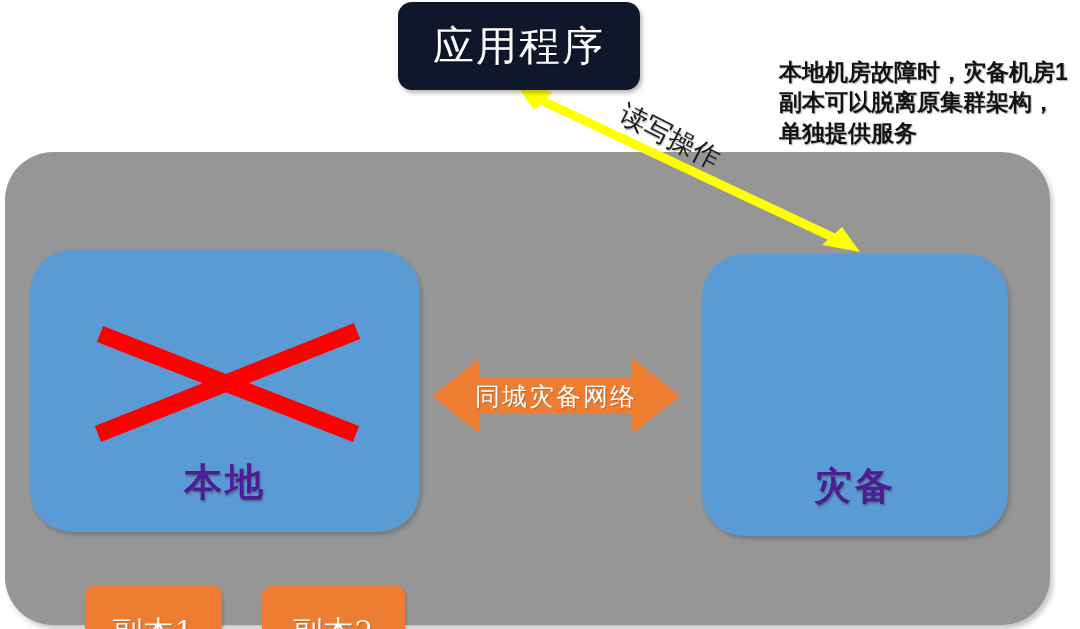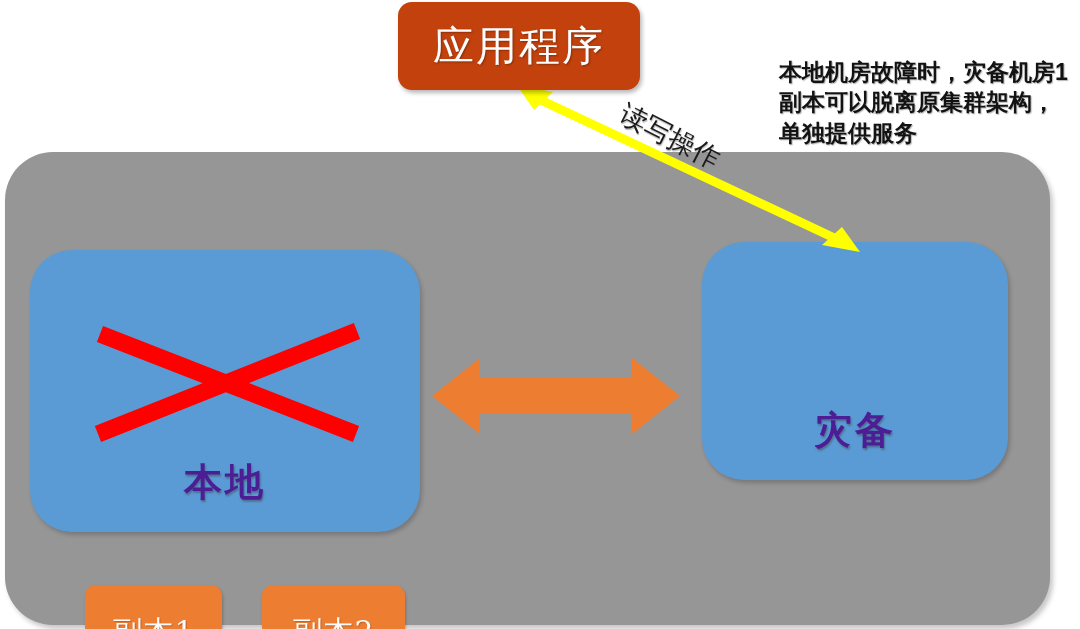--- a/index.html
+++ b/index.html
@@ -7,21 +7,21 @@
     width:1080px;height:629px;
     background:#ffffff;
     font-family:"Liberation Sans","DejaVu Sans",sans-serif;
     overflow:hidden;
   }
   #stage{position:relative;width:1080px;height:629px;}
 
   
   .app-box{
     position:absolute;left:398px;top:2px;width:242px;height:88px;
-    background:#c2410c;
+    background:#0f172a;
     border-radius:14px;
     display:flex;align-items:center;justify-content:center;
     box-shadow:2px 3px 4px rgba(0,0,0,0.28);
   }
   .app-box .label{
     font-size:41px;color:#fdfdfd;letter-spacing:2px;
     font-family:"DejaVu Serif","Liberation Serif",serif;
     text-shadow:1px 1px 2px rgba(0,0,0,0.30);
     white-space:nowrap;
   }
@@ -51,21 +51,21 @@
     background:#969696;border-radius:48px;
     box-shadow:3px 4px 5px rgba(0,0,0,0.22);
   }
 
   
   .site{
     position:absolute;background:#5B9BD5;border-radius:42px;
     box-shadow:2px 3px 4px rgba(0,0,0,0.20);
   }
   .site-local{left:30px;top:250px;width:390px;height:282px;}
-  .site-dr{left:702px;top:242px;width:306px;height:238px;text-decoration:underline;}
+  .site-dr{left:702px;top:254px;width:306px;height:282px;text-decoration:underline;}
   .site-name{
     position:absolute;left:0;right:0;bottom:24px;text-align:center;
     font-size:38px;font-weight:bold;color:#4c1d95;letter-spacing:3px;
     text-shadow:1px 2px 2px rgba(60,60,60,0.45);
   }
 
   
   .replica{
     position:absolute;background:#ED7D31;border-radius:11px;
     display:flex;align-items:center;justify-content:center;
@@ -115,20 +115,21 @@
   </div>
 
   <svg class="cross" viewBox="0 0 1080 629">
     <line x1="100" y1="334" x2="356" y2="434" stroke="#FF0000" stroke-width="17" stroke-linecap="butt"></line>
     <line x1="98" y1="434" x2="357" y2="331" stroke="#FF0000" stroke-width="17" stroke-linecap="butt"></line>
   </svg>
 
   <svg class="net-arrow" viewBox="0 0 248 88" preserveAspectRatio="none">
     <polygon points="0,44 48,6 48,26 200,26 200,6 248,44 200,82 200,62 48,62 48,82" fill="#ED7D31"></polygon>
   </svg>
+  <div class="net-label">同城灾备网络</div>
 
   <svg class="yellow-arrow" viewBox="0 0 1080 629">
     <line x1="530" y1="95" x2="845" y2="243" stroke="#FFFF00" stroke-width="9"></line>
     <polygon points="516,84 553,92 534,110" fill="#FFFF00"></polygon>
     <polygon points="860,252 822,245 842,227" fill="#FFFF00"></polygon>
   </svg>
   <div class="rw-label">读写操作</div>
 
   <div class="app-box">
     <span class="label">应用程序</span>

